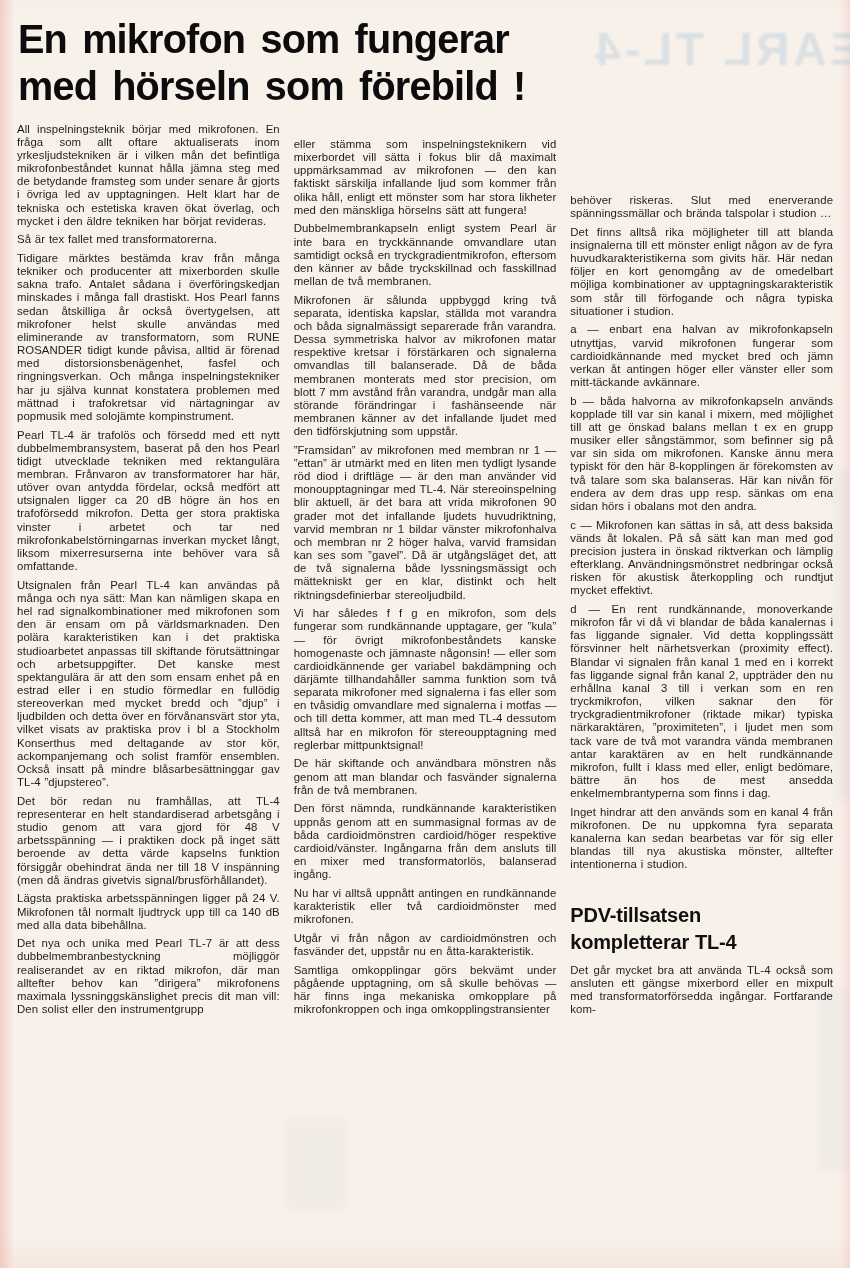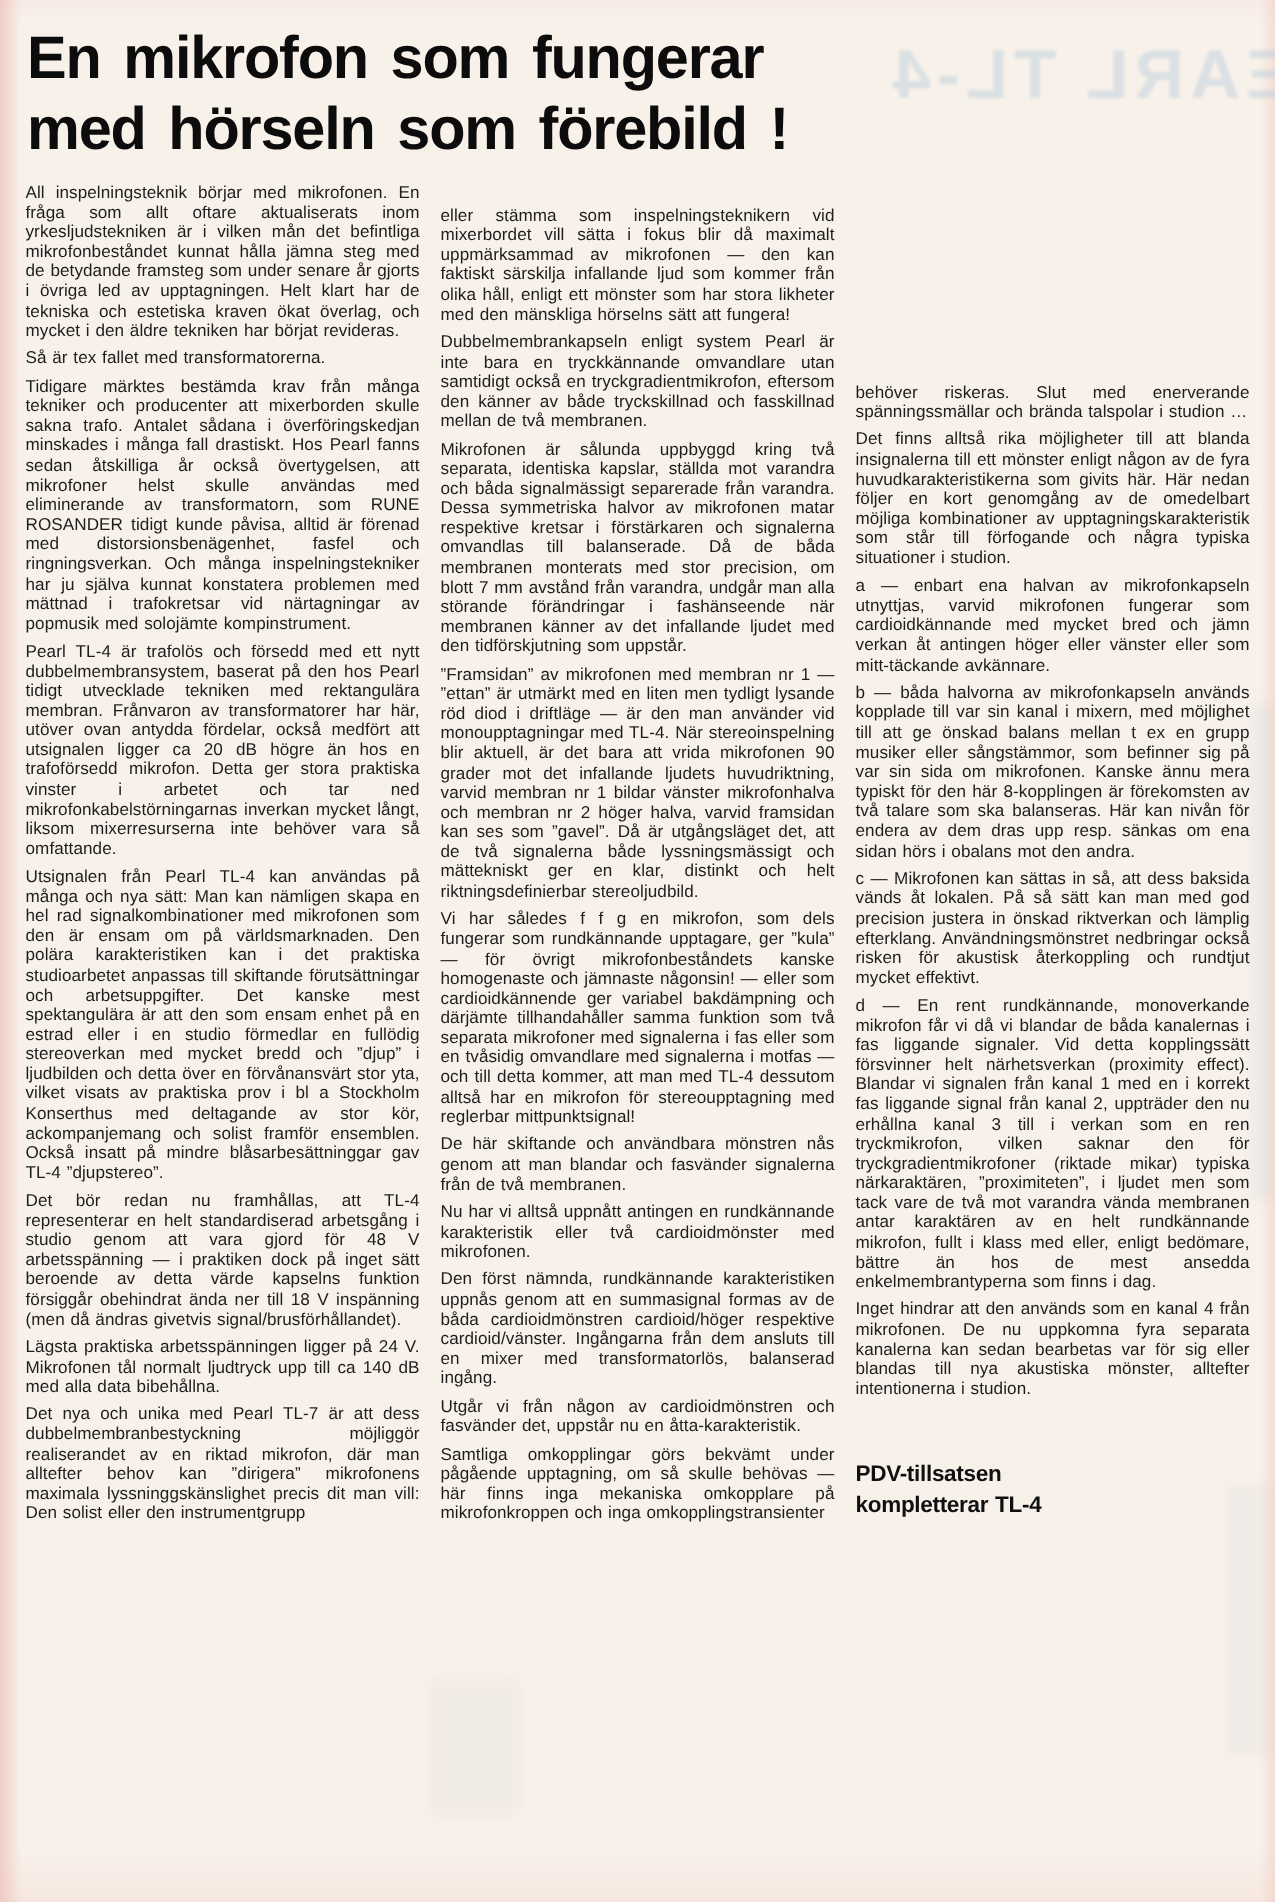--- a/index.html
+++ b/index.html
@@ -34,22 +34,22 @@
     align-items: flex-end;
   }
   .col {
     flex: 1 1 0; min-width: 0;
     font-size: 11.4px; line-height: 13.15px;
     text-align: justify; color: #1d1d1d;
     letter-spacing: .05px; word-spacing: .6px;
   }
   .col p { margin: 0 0 5.5px 0; }
   .col h3 {
-    font-size: 15px; line-height: 1.35; color: #101010;
-    margin: 40px 0 8px 0; white-space: pre-line; text-align: left;
+    font-size: 20px; line-height: 1.35; color: #101010;
+    margin: 30px 0 8px 0; white-space: pre-line; text-align: left;
     letter-spacing: -0.2px;
   }
   .col b { font-weight: 400; }
   .bleed {
     position: absolute; background: rgba(150,180,205,.10);
     filter: blur(4px); border-radius: 4px; pointer-events: none;
   }
   .bleed-1 { right: 0; top: 470px; width: 16px; height: 330px; }
   .bleed-2 { left: 286px; top: 1120px; width: 60px; height: 90px; background: rgba(160,150,170,.07); }
   .bleed-3 { right: 2px; top: 990px; width: 30px; height: 180px; background: rgba(150,160,190,.08); }
@@ -76,29 +76,30 @@
       <p>Lägsta praktiska arbetsspänningen ligger på 24 V. Mikrofonen tål normalt ljudtryck upp till ca 140 dB med alla data bibehållna.</p>
       <p>Det nya och unika med Pearl TL-7 är att dess dubbelmembranbestyckning möjliggör realiserandet av en riktad mikrofon, där man alltefter behov kan ”dirigera” mikrofonens maximala lyssninggskänslighet precis dit man vill: Den solist eller den instrumentgrupp</p>
     </div>
   <div class="col">
       <p>eller stämma som inspelningsteknikern vid mixerbordet vill sätta i fokus blir då maximalt uppmärksammad av mikrofonen — den kan faktiskt särskilja infallande ljud som kommer från olika håll, enligt ett mönster som har stora likheter med den mänskliga hörselns sätt att fungera!</p>
       <p>Dubbelmembrankapseln enligt system Pearl är inte bara en tryckkännande omvandlare utan samtidigt också en tryckgradientmikrofon, eftersom den känner av både tryckskillnad <b>och</b> fasskillnad mellan de två membranen.</p>
       <p>Mikrofonen är sålunda uppbyggd kring två separata, identiska kapslar, ställda mot varandra och båda signalmässigt separerade från varandra. Dessa symmetriska halvor av mikrofonen matar respektive kretsar i förstärkaren och signalerna omvandlas till balanserade. Då de båda membranen monterats med stor precision, om blott 7 mm avstånd från varandra, undgår man alla störande förändringar i fashänseende när membranen känner av det infallande ljudet med den tidförskjutning som uppstår.</p>
       <p>”Framsidan” av mikrofonen med membran nr 1 — ”ettan” är utmärkt med en liten men tydligt lysande röd diod i driftläge — är den man använder vid monoupptagningar med TL-4. När stereoinspelning blir aktuell, är det bara att vrida mikrofonen 90 grader mot det infallande ljudets huvudriktning, varvid membran nr 1 bildar vänster mikrofonhalva och membran nr 2 höger halva, varvid framsidan kan ses som ”gavel”. Då är utgångsläget det, att de två signalerna både lyssningsmässigt och mättekniskt ger en klar, distinkt och helt riktningsdefinierbar stereoljudbild.</p>
       <p>Vi har således f f g en mikrofon, som dels fungerar som rundkännande upptagare, ger ”kula” — för övrigt mikrofonbeståndets kanske homogenaste och jämnaste någonsin! — eller som cardioidkännende ger variabel bakdämpning och därjämte tillhandahåller samma funktion som två separata mikrofoner med signalerna i fas <b>eller</b> som en tvåsidig omvandlare med signalerna i motfas — och till detta kommer, att man med TL-4 dessutom alltså har en mikrofon för stereoupptagning med reglerbar mittpunktsignal!</p>
       <p>De här skiftande och användbara mönstren nås genom att man blandar och fasvänder signalerna från de två membranen.</p>
+      <p>Den först nämnda, rundkännande karakteristiken uppnås genom att en summasignal formas av de båda cardioidmönstren cardioid/höger respektive cardioid/vänster. Ingångarna från dem ansluts till en mixer med transformatorlös, balanserad ingång.</p>
       <p>Nu har vi alltså uppnått antingen en rundkännande karakteristik eller två cardioidmönster med mikrofonen.</p>
-      <p>Den först nämnda, rundkännande karakteristiken uppnås genom att en summasignal formas av de båda cardioidmönstren cardioid/höger respektive cardioid/vänster. Ingångarna från dem ansluts till en mixer med transformatorlös, balanserad ingång.</p>
       <p>Utgår vi från någon av cardioidmönstren och fasvänder det, uppstår nu en åtta-karakteristik.</p>
       <p>Samtliga omkopplingar görs bekvämt under pågående upptagning, om så skulle behövas — här finns inga mekaniska omkopplare på mikrofonkroppen och inga omkopplingstransienter</p>
     </div>
   <div class="col">
       <p>behöver riskeras. Slut med enerverande spänningssmällar och brända talspolar i studion …</p>
       <p>Det finns alltså rika möjligheter till att blanda insignalerna till ett mönster enligt någon av de fyra huvudkarakteristikerna som givits här. Här nedan följer en kort genomgång av de omedelbart möjliga kombinationer av upptagningskarakteristik som står till förfogande och några typiska situationer i studion.</p>
       <p>a — enbart ena halvan av mikrofonkapseln utnyttjas, varvid mikrofonen fungerar som cardioidkännande med mycket bred och jämn verkan åt antingen höger eller vänster eller som mitt-täckande avkännare.</p>
       <p>b — båda halvorna av mikrofonkapseln används kopplade till var sin kanal i mixern, med möjlighet till att ge önskad balans mellan t ex en grupp musiker eller sångstämmor, som befinner sig på var sin sida om mikrofonen. Kanske ännu mera typiskt för den här 8-kopplingen är förekomsten av två talare som ska balanseras. Här kan nivån för endera av dem dras upp resp. sänkas om ena sidan hörs i obalans mot den andra.</p>
       <p>c — Mikrofonen kan sättas in så, att dess baksida vänds åt lokalen. På så sätt kan man med god precision justera in önskad riktverkan och lämplig efterklang. Användningsmönstret nedbringar också risken för akustisk återkoppling och rundtjut mycket effektivt.</p>
       <p>d — En rent rundkännande, monoverkande mikrofon får vi då vi blandar de båda kanalernas i fas liggande signaler. Vid detta kopplingssätt försvinner helt närhetsverkan <b>(proximity effect).</b> Blandar vi signalen från kanal 1 med en i korrekt fas liggande signal från kanal 2, uppträder den nu erhållna kanal 3 till i verkan som en ren tryckmikrofon, vilken saknar den för tryckgradientmikrofoner (riktade mikar) typiska närkaraktären, ”proximiteten”, i ljudet men som tack vare de två mot varandra vända membranen antar karaktären av en helt rundkännande mikrofon, fullt i klass med eller, enligt bedömare, bättre än hos de mest ansedda enkelmembrantyperna som finns i dag.</p>
       <p>Inget hindrar att den används som en kanal 4 från mikrofonen. De nu uppkomna <b>fyra separata kanalerna</b> kan sedan bearbetas var för sig eller blandas till nya akustiska mönster, alltefter intentionerna i studion.</p>
       <h3>PDV-tillsatsen
 kompletterar TL-4</h3>
+      <p>Det går mycket bra att använda TL-4 också som ansluten ett gängse mixerbord eller en mixpult med transformatorförsedda ingångar. Fortfarande kom-</p>
     </div>
 </div>
 
 </body></html>

